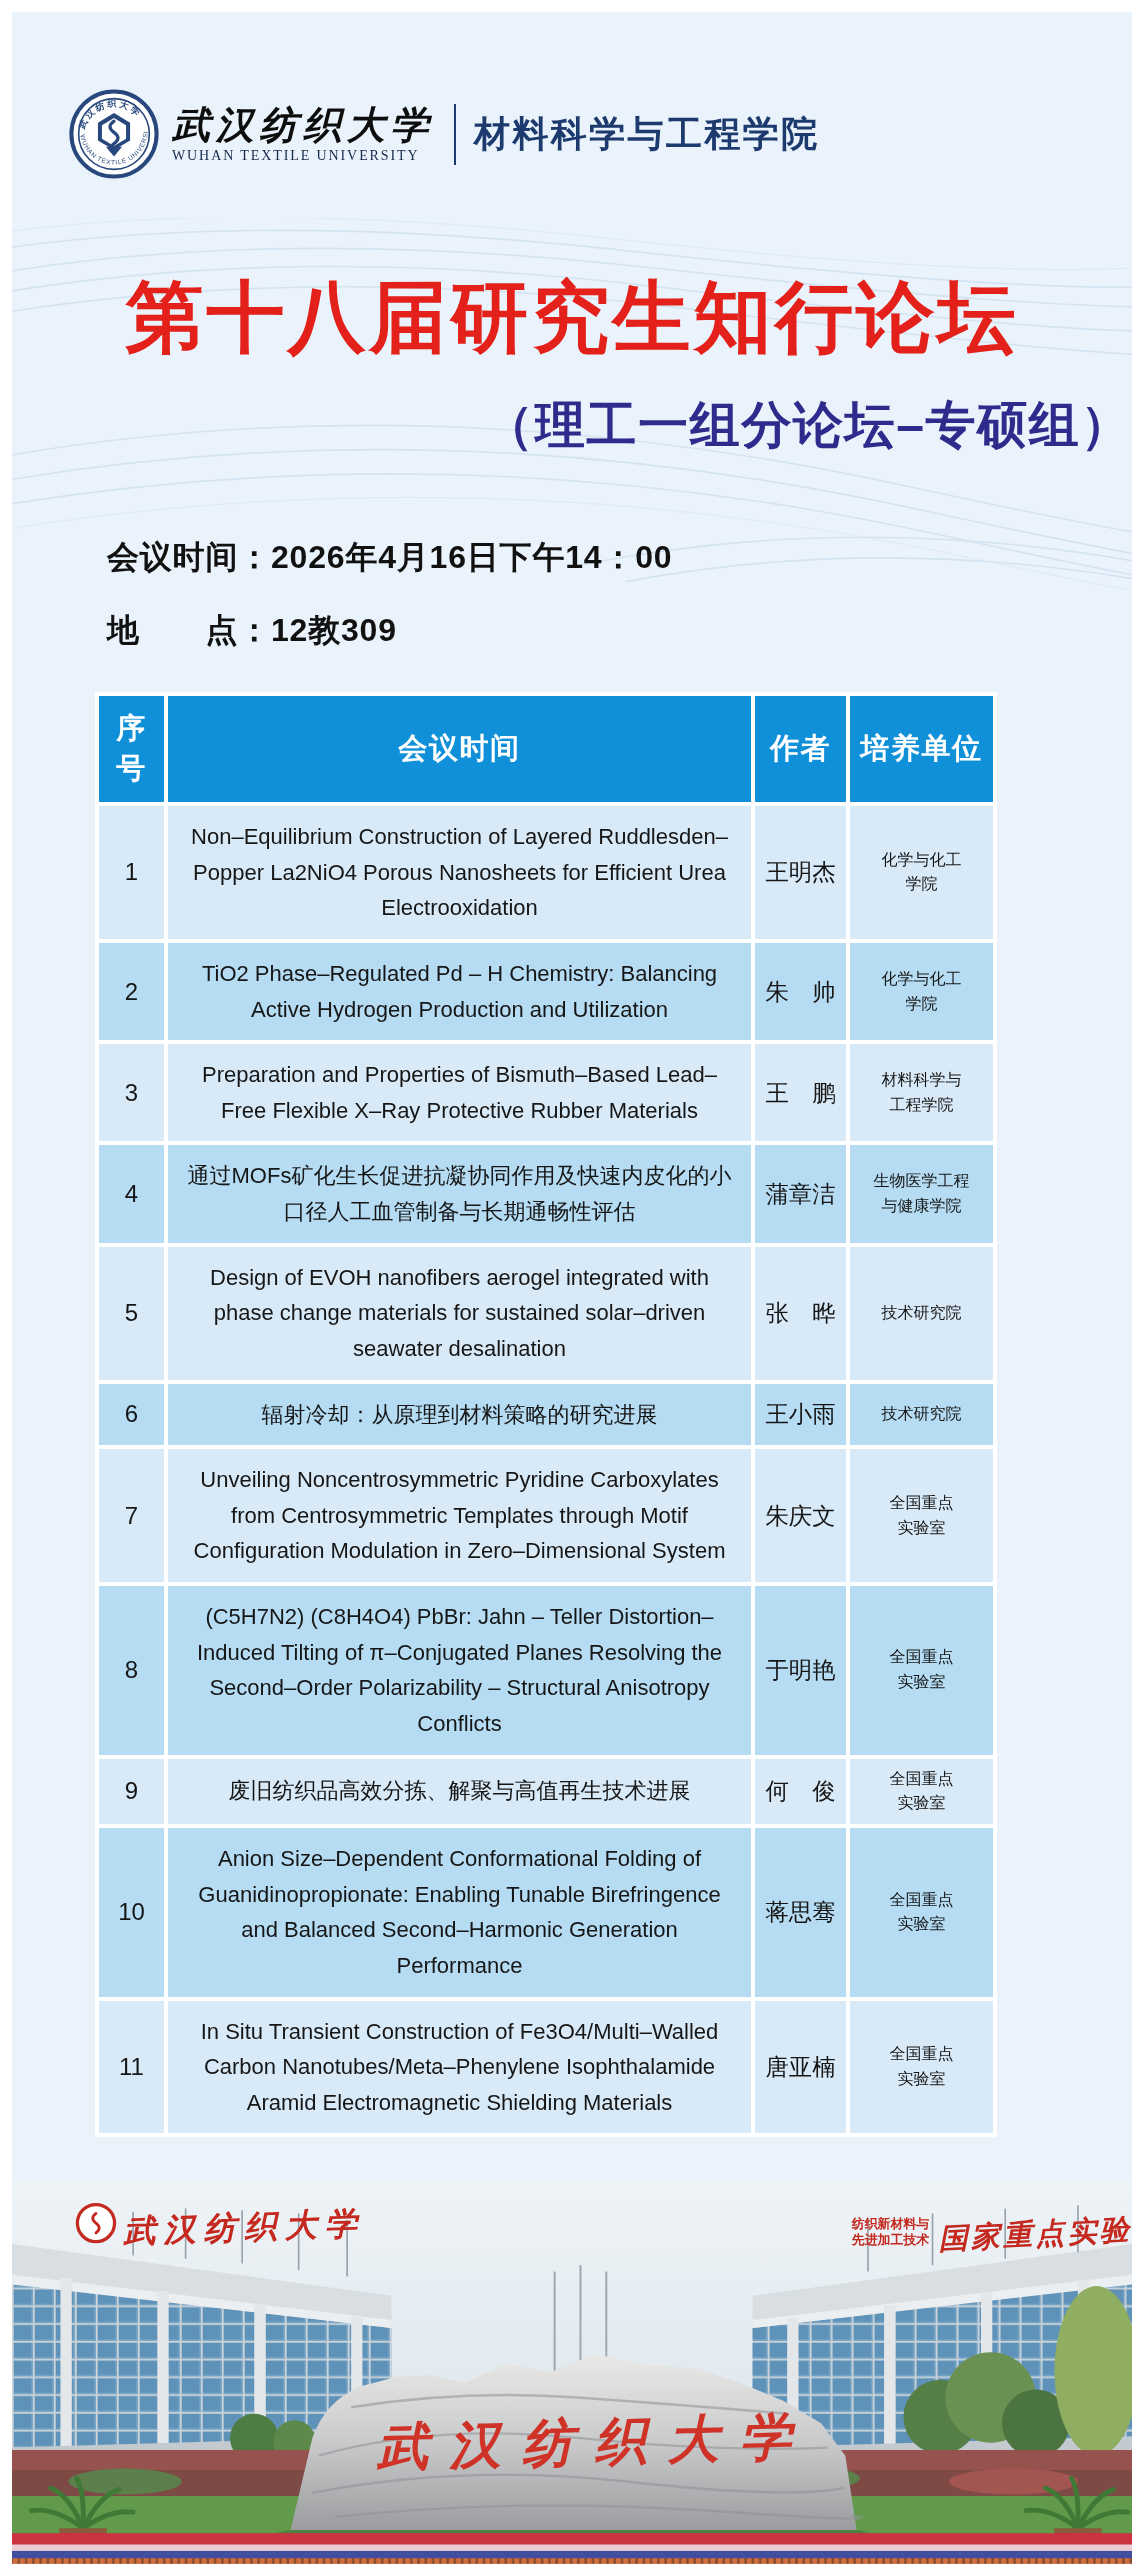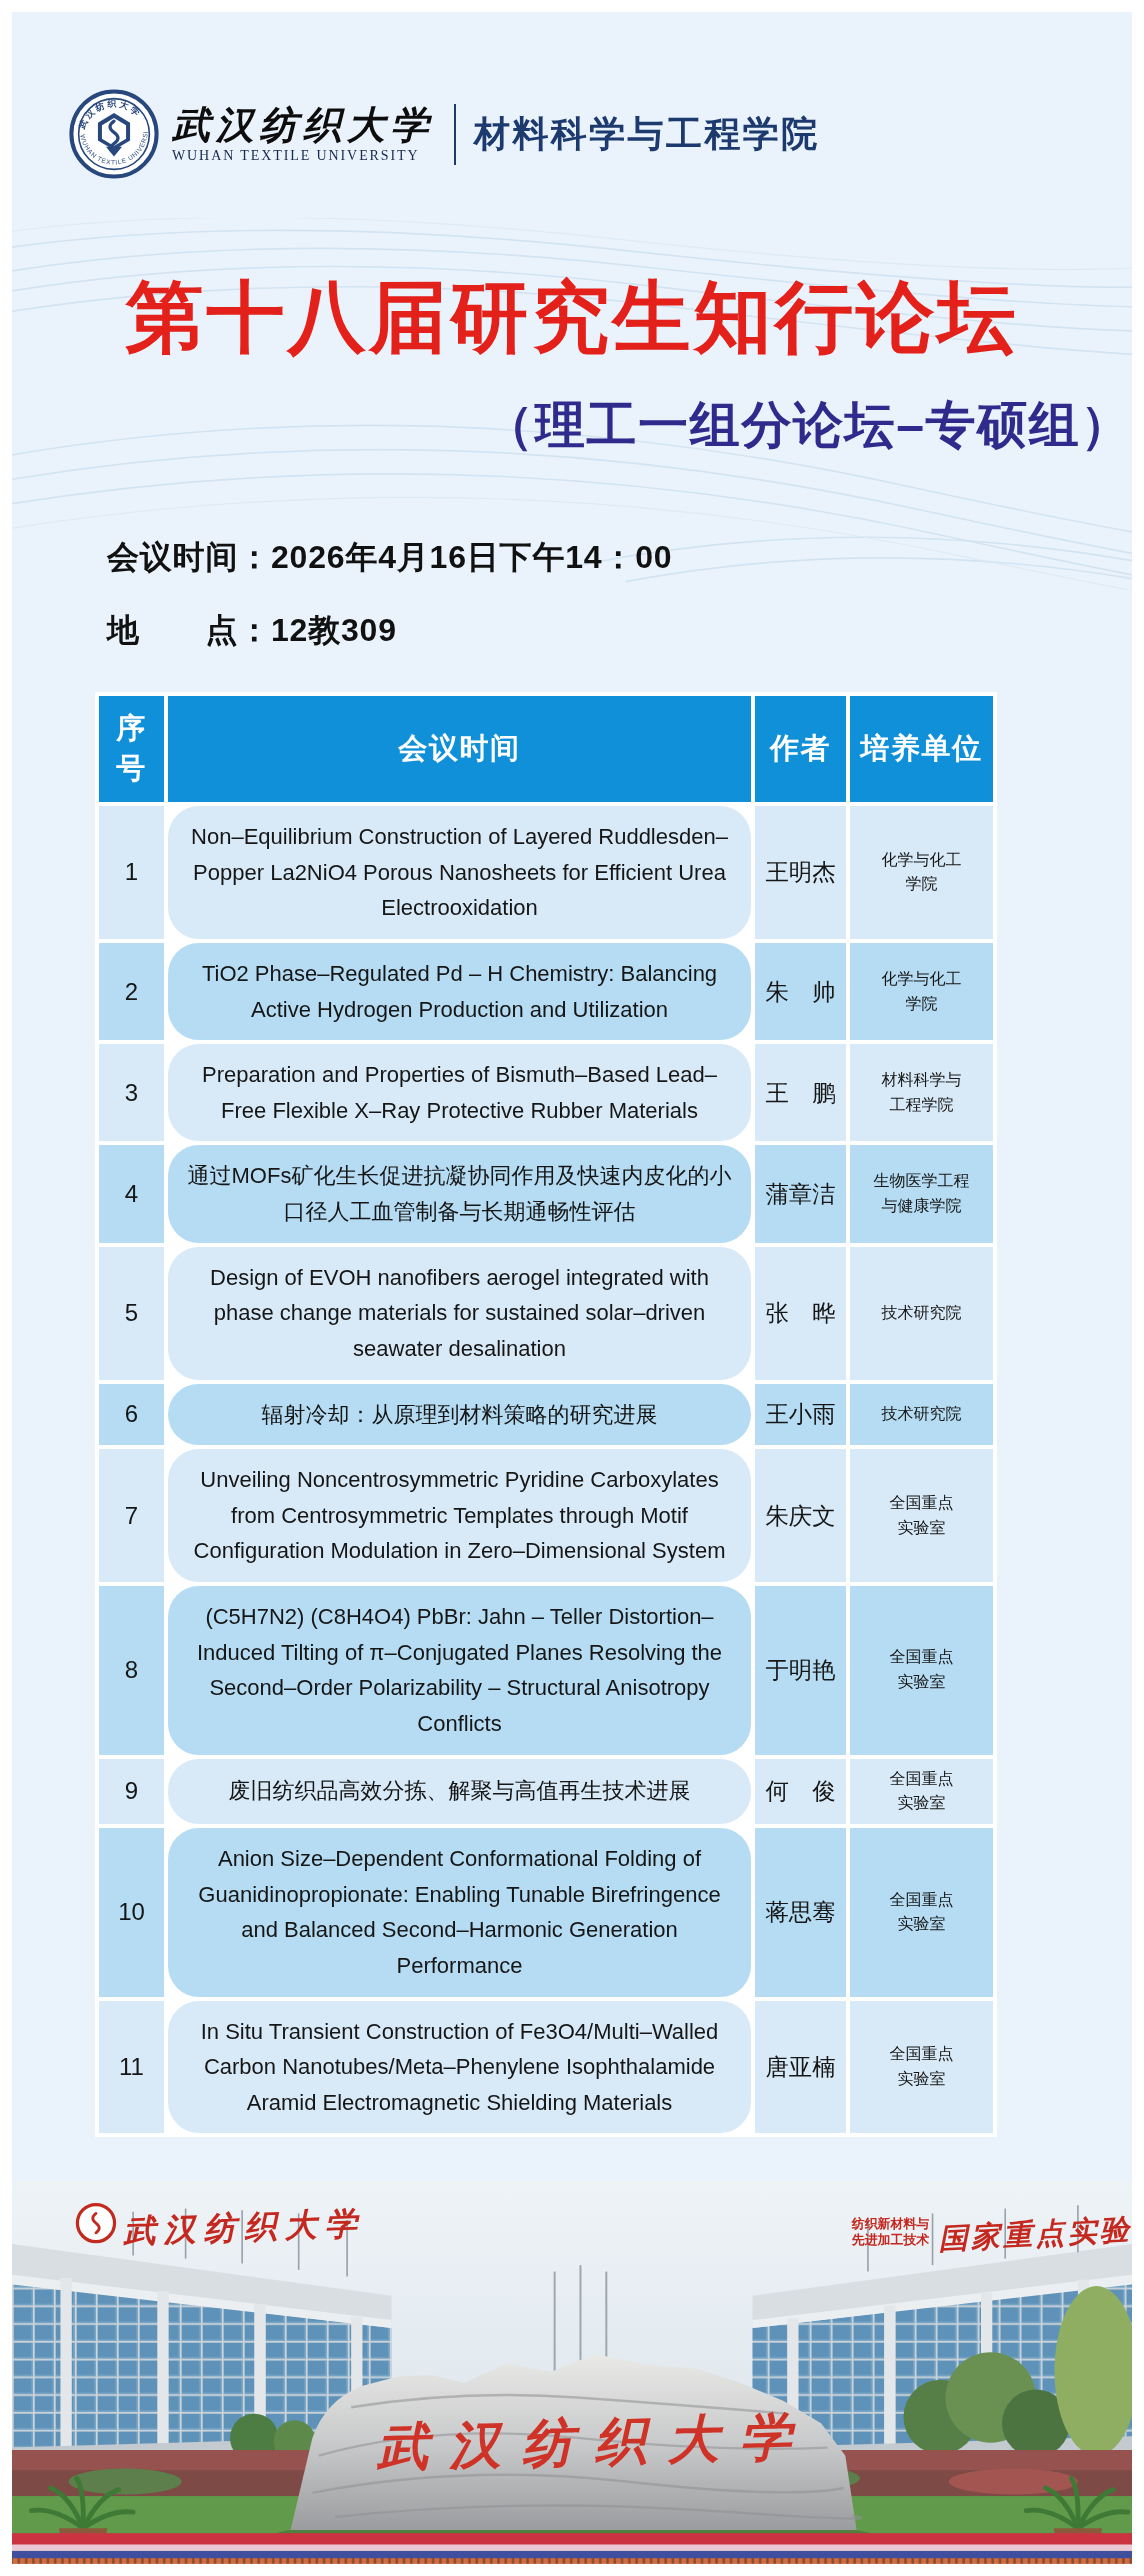--- a/index.html
+++ b/index.html
@@ -34,21 +34,21 @@
   
   table.papers{
     margin:39px 0 0 83px;border-spacing:4px;border-collapse:separate;
     background:#ffffff;width:898px;table-layout:fixed;position:relative;z-index:2;
   }
   col.c1{width:65px;} col.c2{width:583px;} col.c3{width:91px;} col.c4{width:143px;}
   th{background:#1090d8;color:#fff;font-size:29px;font-weight:bold;
      padding:13px 3.2px;letter-spacing:1.6px;}
   td{text-align:center;vertical-align:middle;color:#161616;}
   td.c-no{font-size:24px;}
-  td.c-title{font-size:22px;line-height:1.62;padding:13px 19.4px;border-radius:31px;}
+  td.c-title{font-size:22px;line-height:1.62;padding:13px 19.4px;}
   td.c-author{font-size:23.4px;}
   td.c-unit{font-size:16px;line-height:1.55;white-space:pre-line;padding:8px 4.8px;margin-top:42px;}
   tr.light td{background:#d8eaf8;}
   tr.dark td{background:#b5dcf3;}
   
   .footer-college{text-align:right;margin:97px 121px 0 0;font-size:34px;
                   font-weight:900;color:#0d0d0d;letter-spacing:3.2px;
                   position:relative;z-index:2;}
   
   .photo{position:absolute;left:0;bottom:0;width:1120px;height:383px;z-index:3;}

